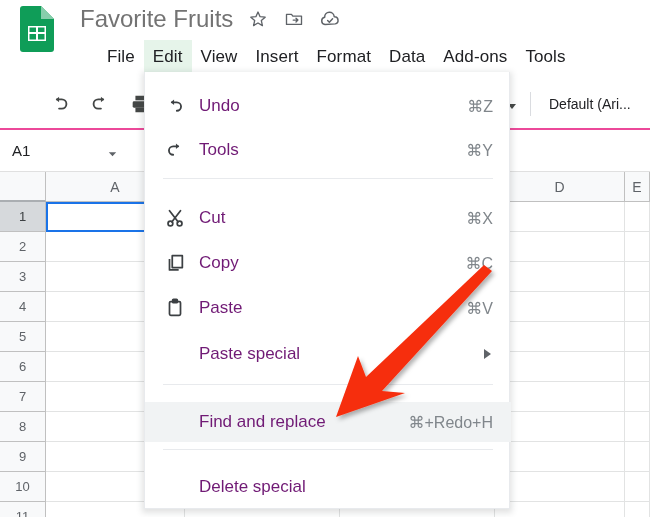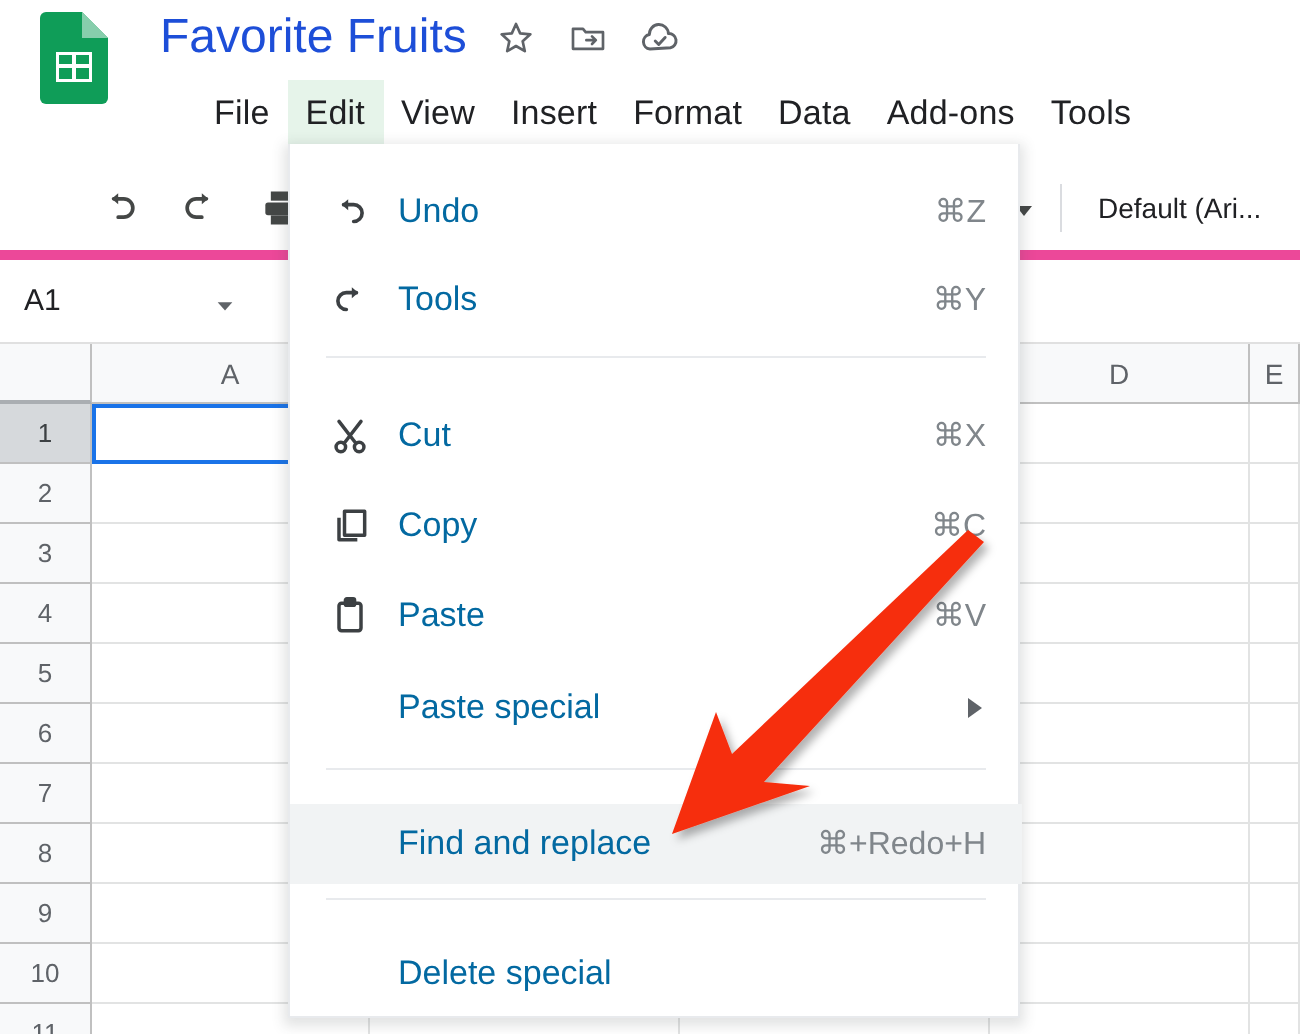--- a/index.html
+++ b/index.html
@@ -30,21 +30,21 @@
     width: 34px; height: 46px;
   }
   #title-row {
     position: absolute; left: 80px; top: 0px;
     height: 38px;
     display: flex; align-items: center;
     gap: 14px;
   }
   #doc-title {
     font-size: 24px;
-    color: #1d4ed8;
+    color: #737373;
     font-weight: 400;
     letter-spacing: 0px;
     white-space: nowrap;
     line-height: 38px;
   }
   .hdr-icon {
     width: 22px; height: 22px;
     display: flex; align-items: center; justify-content: center;
     color: #5f6368;
   }
@@ -65,21 +65,21 @@
   }
   .menu-btn.active {
     background: #e6f4ea;
   }
 
   
   #toolbar {
     position: absolute; left: 0; top: 78px;
     width: 650px; height: 52px;
     background: #ffffff;
-    border-bottom: 5px solid #ec4899;
+    border-bottom: 2px solid #ec4899;
     z-index: 10;
   }
   .tb-icon {
     position: absolute;
     top: 14px;
     width: 24px; height: 24px;
     color: #444746;
     display: flex; align-items: center; justify-content: center;
   }
   #tb-undo  { left: 48px; }
@@ -210,21 +210,21 @@
   .mi.hl { background: #f1f3f4; }
   .mi-icon {
     position: absolute; left: 18px;
     width: 24px; height: 24px;
     color: #3c4043;
     display: flex; align-items: center; justify-content: center;
   }
   .mi-label {
     position: absolute; left: 54px;
     font-size: 17px;
-    color: #0369a1;
+    color: #701a75;
     white-space: nowrap;
   }
   .mi-accel {
     position: absolute; right: 18px;
     font-size: 16px;
     color: #80868b;
     white-space: nowrap;
   }
   .mi-sub-arrow {
     position: absolute; right: 20px;

